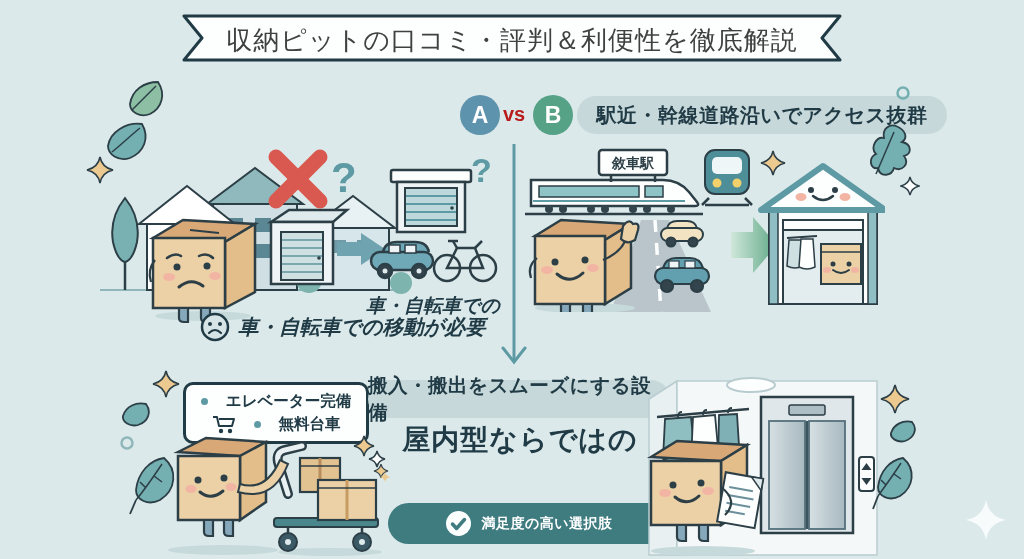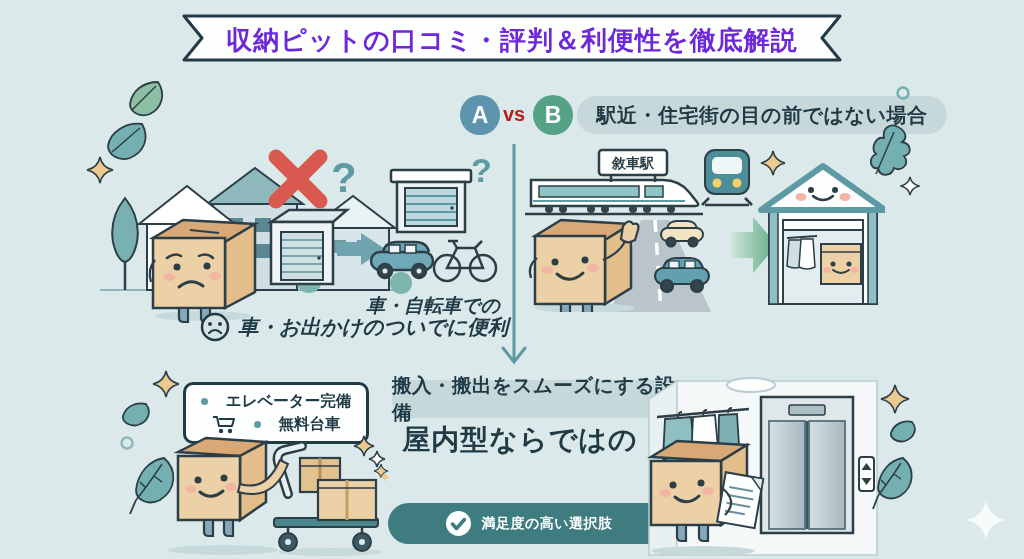--- a/index.html
+++ b/index.html
@@ -6,21 +6,21 @@
   .canvas{
     position:relative;width:1024px;height:559px;overflow:hidden;
     background:#dbe9ea;
     font-family:"Liberation Sans","DejaVu Sans",sans-serif;
     color:#213b46;
   }
   .abs{position:absolute;}
   .banner-text{
     position:absolute;left:182px;top:14px;width:660px;height:52px;
     display:flex;align-items:center;justify-content:center;
-    font-size:26px;font-weight:700;letter-spacing:1px;color:#6d28d9;
+    font-size:26px;font-weight:400;letter-spacing:1px;color:#404040;
   }
   .pill{
     position:absolute;height:38px;border-radius:19px;background:#c6d8d9;
     display:flex;align-items:center;justify-content:center;
     font-size:20px;font-weight:800;color:#213b46;letter-spacing:.5px;
   }
   .badge{
     position:absolute;width:40px;height:40px;border-radius:50%;
     display:flex;align-items:center;justify-content:center;
     color:#fff;font-size:23px;font-weight:800;
@@ -52,21 +52,21 @@
 <div class="canvas">
 
   <svg class="abs" style="left:182px;top:14px" width="660" height="48" viewBox="0 0 660 48">
     <polygon points="2,2 658,2 640,24 658,46 2,46 20,24" fill="#fdfefe" stroke="#213b46" stroke-width="3" stroke-linejoin="round"></polygon>
   </svg>
   <div class="banner-text">収納ピットの口コミ・評判＆利便性を徹底解説</div>
 
   <div class="badge" style="left:460px;top:95px;background:#5e93ad">A</div>
   <div class="vs" style="left:503px;top:103px">vs</div>
   <div class="badge" style="left:533px;top:95px;background:#55a287">B</div>
-  <div class="pill" style="left:577px;top:96px;width:370px">駅近・住宅街の目の前ではない場合</div>
+  <div class="pill" style="left:577px;top:96px;width:370px">駅近・幹線道路沿いでアクセス抜群</div>
 
   <svg class="abs" style="left:95px;top:140px" width="410" height="185" viewBox="0 0 410 185">
     <g stroke="#2c3e46" stroke-width="2">
       <line x1="5" y1="150" x2="312" y2="150" stroke="#8fb7ba" stroke-width="2"></line>
       <polygon points="112,64 160,28 208,64" fill="#8fb9bd"></polygon>
       <rect x="118" y="64" width="84" height="86" fill="#cfdfe4"></rect>
       <rect x="132" y="78" width="16" height="14" fill="#5b8795" stroke="none"></rect>
       <rect x="160" y="78" width="16" height="14" fill="#5b8795" stroke="none"></rect>
       <rect x="132" y="104" width="16" height="14" fill="#5b8795" stroke="none"></rect>
       <rect x="160" y="104" width="16" height="14" fill="#5b8795" stroke="none"></rect>
@@ -156,21 +156,21 @@
   </svg>
 
   <div class="cap abs" style="left:340px;top:293px;width:160px;text-align:right;font-size:19px">車・自転車での</div>
   <div class="cap-row" style="left:200px;top:312px">
     <svg width="30" height="30" viewBox="0 0 30 30">
       <circle cx="15" cy="15" r="13" fill="#d6e4e6" stroke="#213b46" stroke-width="2.5"></circle>
       <circle cx="10" cy="12" r="2" fill="#213b46"></circle>
       <circle cx="20" cy="12" r="2" fill="#213b46"></circle>
       <path d="M9,21 q6,-6 12,0" fill="none" stroke="#213b46" stroke-width="2.2" stroke-linecap="round"></path>
     </svg>
-    <span class="cap" style="font-size:20.5px">車・お出かけのついでに便利</span>
+    <span class="cap" style="font-size:20.5px">車・自転車での移動が必要</span>
   </div>
 
   <svg class="abs" style="left:499px;top:142px" width="30" height="232" viewBox="0 0 30 232">
     <line x1="15" y1="2" x2="15" y2="218" stroke="#5d9aa4" stroke-width="3"></line>
     <polyline points="4,206 15,220 26,206" fill="none" stroke="#5d9aa4" stroke-width="3" stroke-linecap="round"></polyline>
   </svg>
 
   <svg class="abs" style="left:525px;top:140px" width="360" height="172" viewBox="0 0 360 172">
     <defs>
       <linearGradient id="garr" x1="0" y1="0" x2="1" y2="0">
@@ -316,21 +316,21 @@
       <ellipse cx="43" cy="59" rx="5.5" ry="4" fill="#f2b5a4"></ellipse>
       <ellipse cx="83" cy="57" rx="5.5" ry="4" fill="#f2b5a4"></ellipse>
       <path d="M92,54 q26,8 40,-24 l8,4 q-15,38 -50,28 Z" fill="#ecd0a6" stroke="#2c3e46" stroke-width="2"></path>
       <path d="M56,90 l0,12 q0,4 5,4 l4,0 l0,-16 Z" fill="#86a8bb" stroke="#2c3e46" stroke-width="2.2"></path>
       <path d="M76,90 l0,12 q0,4 5,4 l4,0 l0,-16 Z" fill="#86a8bb" stroke="#2c3e46" stroke-width="2.2"></path>
     </g>
     <path d="M216,6 q1.5,8 10,10 q-8.5,2 -10,10 q-1.5,-8 -10,-10 q8.5,-2 10,-10 Z" fill="#ecca8f" stroke="#2c3e46" stroke-width="1.5"></path>
     <path d="M233,34 q1,5.5 7,7 q-6,1.5 -7,7 q-1,-5.5 -7,-7 q6,-1.5 7,-7 Z" fill="#ecca8f" stroke="#2c3e46" stroke-width="1.2"></path>
   </svg>
 
-  <div class="pill" style="left:392px;top:380px;width:302px;font-size:19.5px">搬入・搬出をスムーズにする設備</div>
+  <div class="pill" style="left:368px;top:380px;width:302px;font-size:19.5px">搬入・搬出をスムーズにする設備</div>
   <div class="headline">
     <div>屋内型ならではの</div>
   </div>
   <div class="conclusion">
     <svg width="27" height="27" viewBox="0 0 27 27">
       <circle cx="13.5" cy="13.5" r="12.5" fill="#fdfefe"></circle>
       <path d="M7.5,14 l4,4.5 l8,-9" fill="none" stroke="#3f7c80" stroke-width="3.5" stroke-linecap="round" stroke-linejoin="round"></path>
     </svg>
     <span>満足度の高い選択肢</span>
   </div>

